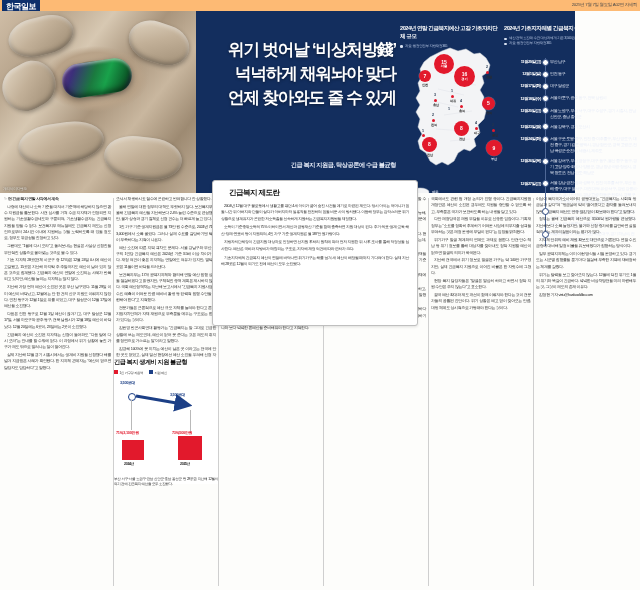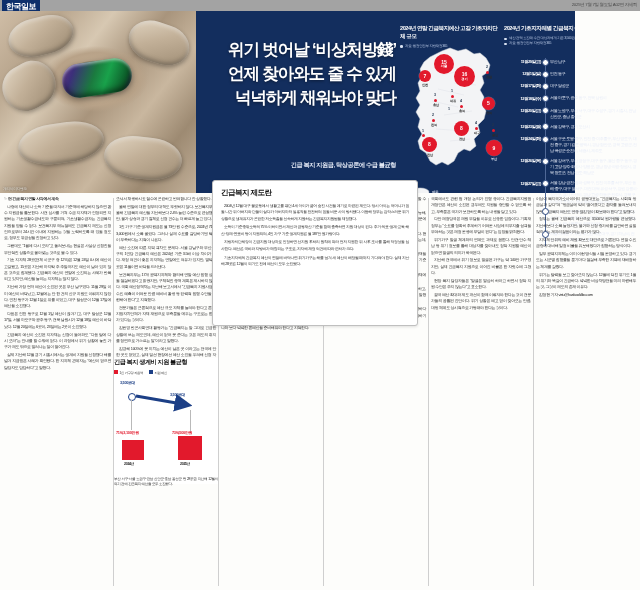--- a/index.html
+++ b/index.html
@@ -5,21 +5,21 @@
   html,body{margin:0;padding:0;}
   body{
     width:640px;height:590px;overflow:hidden;
     background:#ffffff;
     font-family:"Liberation Sans","DejaVu Sans",sans-serif;
     color:#1a1a1a;
   }
   .page{position:relative;width:640px;height:590px;overflow:hidden;background:#fdfdfb;}
 
   
-  .topbar{position:absolute;left:0;top:0;width:640px;height:11px;background:#a3a3a3;}
+  .topbar{position:absolute;left:0;top:0;width:640px;height:11px;background:#fdba74;}
   .masthead{position:absolute;left:2px;top:0px;font-size:8px;font-weight:bold;
     color:#ffffff;background:#0d2f6b;padding:1px 4px;letter-spacing:-0.5px;}
   .dateline{position:absolute;right:3px;top:2px;font-size:4.4px;color:#4a4a4a;letter-spacing:-0.3px;}
 
   
   .hero{position:absolute;left:0;top:11px;width:575px;height:182px;background:#132e5e;overflow:hidden;}
   .hero-photo{position:absolute;left:0;top:0;width:196px;height:182px;overflow:hidden;
     background:
       radial-gradient(ellipse 44px 26px at 96px 68px,#1d6b3a 0%,#0e3a1e 55%,rgba(0,0,0,0) 72%),
       radial-gradient(ellipse 70px 44px at 96px 68px,#cdb89c 0%,#b8a288 60%,rgba(0,0,0,0) 75%),
@@ -95,21 +95,21 @@
   .c4{left:326px;width:100px;}
   .c5{left:431px;width:100px;}
   .c6{left:536px;width:100px;}
 
   .rule{position:absolute;top:0;width:1px;background:#cfcfcf;}
 
   
   .infobox{position:absolute;left:212px;top:180px;width:206px;height:146px;background:#ffffff;
     border:.7px solid #bfbfbf;border-radius:3px;box-shadow:0 1px 3px rgba(0,0,0,.12);padding:7px 8px;
     box-sizing:border-box;}
-  .infobox h3{margin:0 0 5px 0;font-size:7.6px;font-weight:bold;letter-spacing:-0.6px;color:#111;}
+  .infobox h3{margin:0 0 5px 8px;font-size:7.6px;font-weight:bold;letter-spacing:-0.6px;color:#111;}
   .infobox .ib-body{font-size:3.8px;line-height:1.66;text-align:justify;letter-spacing:-0.3px;color:#222;}
   .infobox .ib-body p{margin:0 0 2.5px 0;text-indent:3px;}
 
   
   .chartbox{position:absolute;left:114px;top:358px;width:104px;height:126px;background:#ffffff;}
   .ch-title{font-size:6.2px;font-weight:bold;letter-spacing:-0.5px;color:#111;margin-bottom:2.5px;}
   .ch-legend{display:flex;gap:6px;font-size:3.2px;color:#333;letter-spacing:-0.25px;margin-bottom:4px;}
   .ch-legend span.sw{display:inline-block;width:4px;height:4px;margin-right:1.6px;vertical-align:-0.5px;}
   .sw-a{background:#e2192c;}
   .sw-b{background:#1c3f86;}
@@ -141,22 +141,22 @@
       <div class="blister b5"></div>
       <div class="blister b4"></div>
       <div class="blister b2"></div>
       <div class="blister b3"></div>
       <div class="capsule"></div>
       <div class="photo-credit">게티이미지뱅크</div>
     </div>
 
     <div class="headline">
       <div>위기 벗어날 ‘비상처방錢’</div>
+      <div>넉넉하게 채워놔야 맞다</div>
       <div>언제 찾아와도 줄 수 있게</div>
-      <div>넉넉하게 채워놔야 맞다</div>
     </div>
     <div class="kicker">긴급 복지 지원금, 탁상공론에 수급 불균형</div>
 
     <div class="gfx panel-map">
       <div class="gfx-title">2024년 연말 긴급복지예산 고갈 기초자치단체 규모</div>
       <div class="gfx-note">
         <div>자료: 행정안전부 지방재정365</div>
       </div>
     </div>
 

